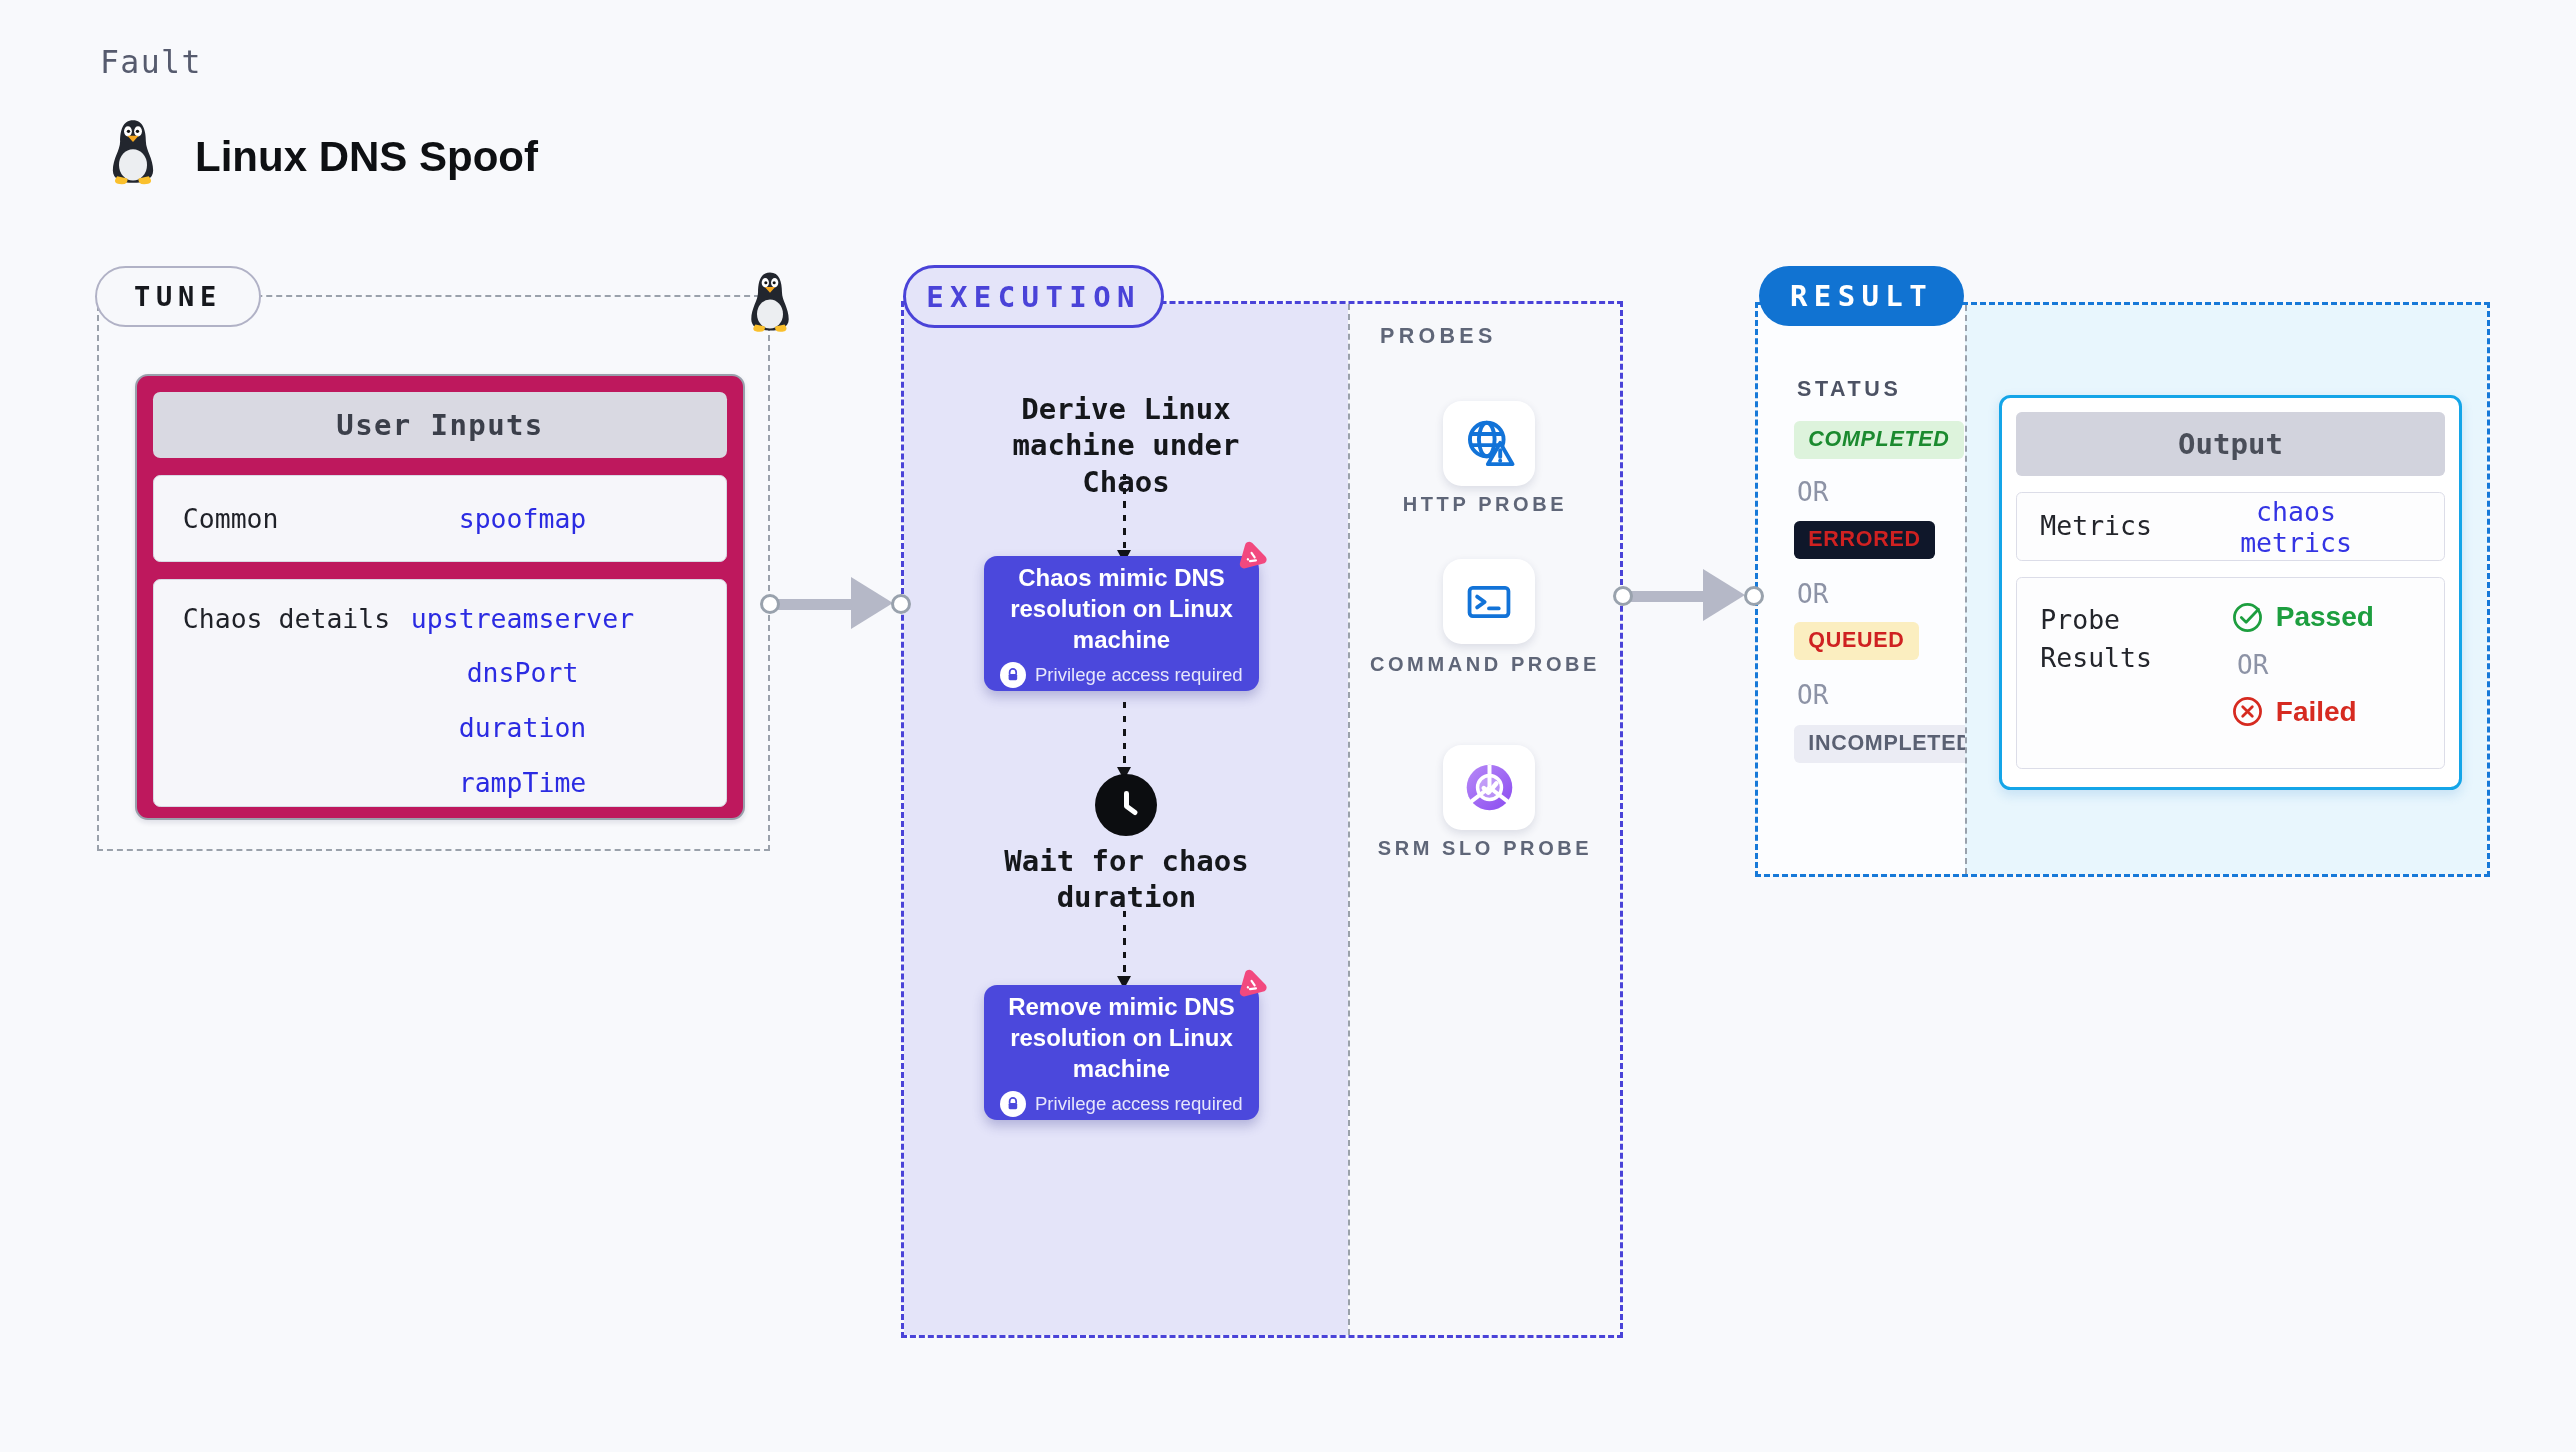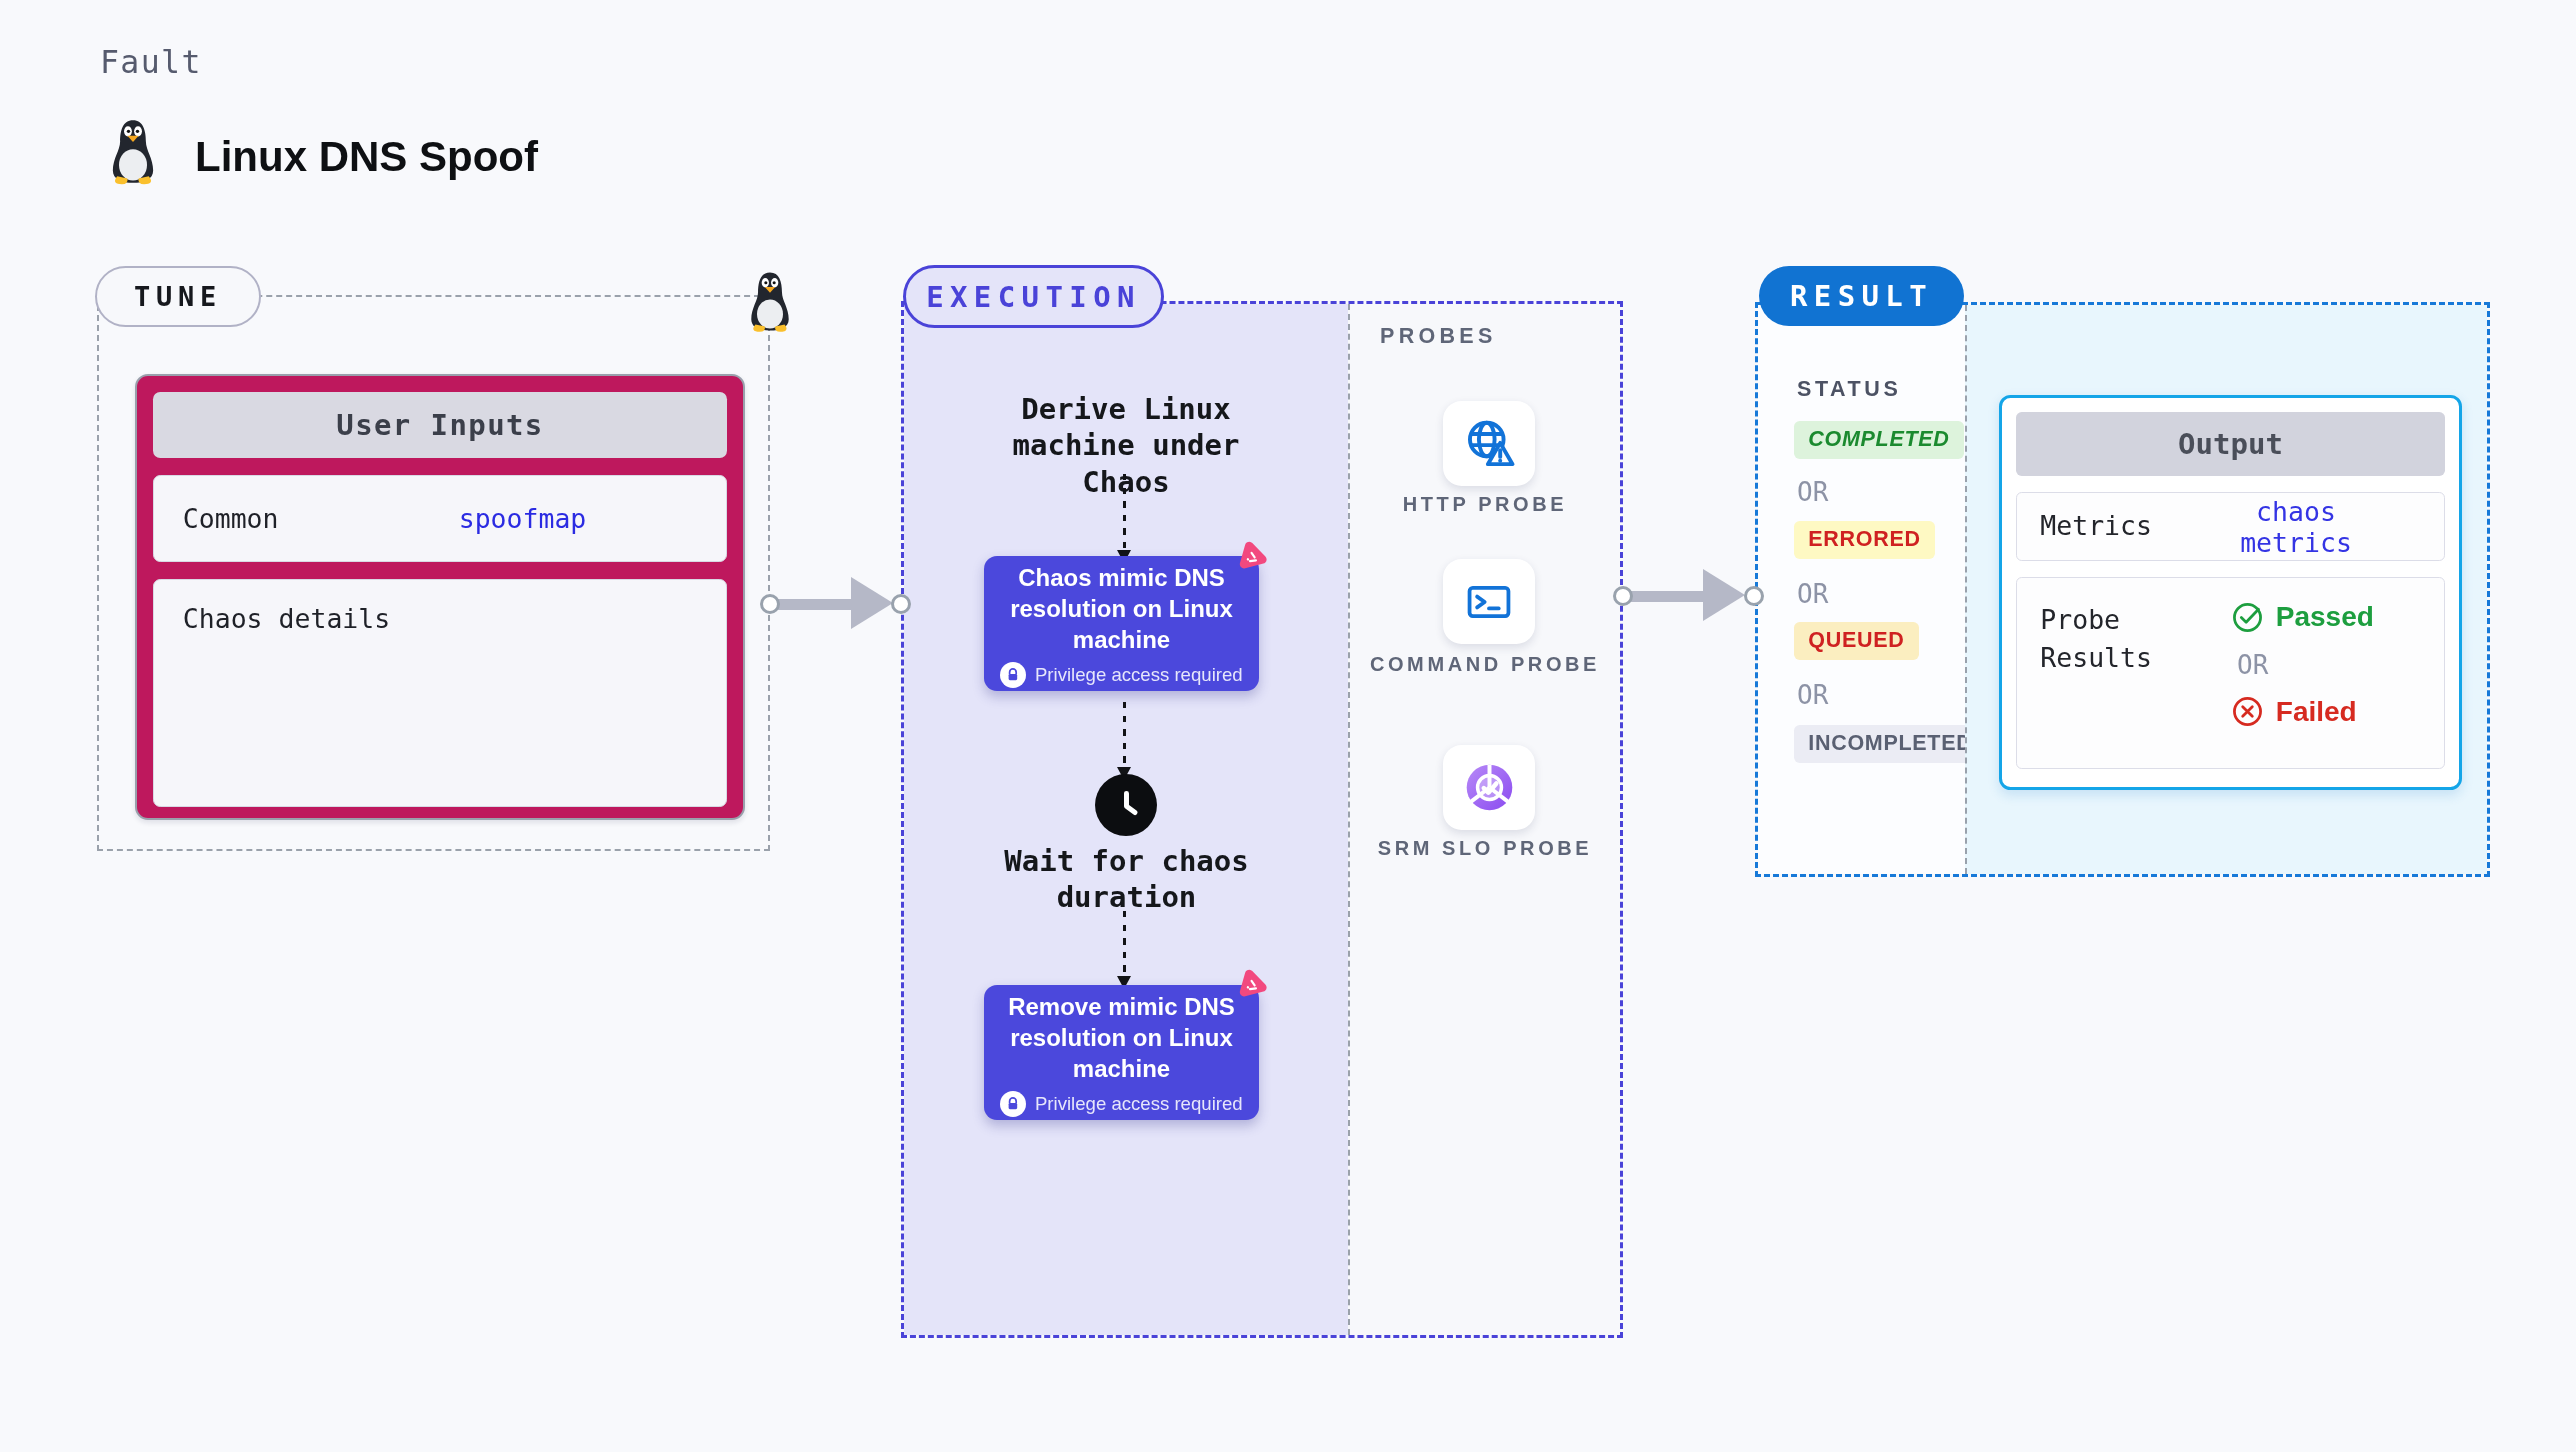--- a/index.html
+++ b/index.html
@@ -81,21 +81,21 @@
   
   .result-box{left:1755px;top:302px;width:735px;height:575px;border:3.6px dashed #1779d8;box-sizing:border-box;}
   .status-col{position:absolute;left:0;top:0;width:207px;height:100%;background:#fcfdff;}
   .result-blue{position:absolute;left:207px;top:0;right:0;height:100%;background:#e8f6fd;
                border-left:2.1px dashed #99a1ac;box-sizing:border-box;}
   .status-head{font-family:"Liberation Sans",sans-serif;font-size:21.5px;font-weight:bold;
                color:#4c5264;letter-spacing:3.6px;}
   .badge{display:inline-block;font-family:"Liberation Sans",sans-serif;font-weight:bold;font-size:21.5px;
          padding:6.4px 14.3px;border-radius:5.7px;letter-spacing:0.7px;}
   .st-completed{background:#ddf3dc;color:#1b8a2f;}
-  .st-errored{background:#fef9c3;color:#cf2121;}
+  .st-errored{background:#0f172a;color:#cf2121;}
   .st-queued{background:#fbeec0;color:#cf2121;}
   .st-incompleted{background:#ebecf4;color:#5a6072;}
   .or{font-size:26px;color:#8d93a6;}
 
   .out-card{left:1999px;top:395px;width:463px;height:395px;background:#ffffff;border:3.6px solid #14a5e8;
             border-radius:11.5px;box-sizing:border-box;padding:14.3px;box-shadow:0 4.3px 11.5px rgba(20,120,200,.16);z-index:3;}
   .out-head{height:64px;background:#d2d3dd;border-radius:5.7px;display:flex;align-items:center;
             justify-content:center;font-size:29px;font-weight:600;color:#4a4e59;}
   .out-row{margin-top:15.8px;border:1.4px solid #dcdde8;border-radius:5.7px;background:#fdfdfe;
            box-sizing:border-box;display:flex;}
@@ -146,20 +146,26 @@
   <div class="abs ui-card">
     <div class="ui-head">User Inputs</div>
     <div class="ui-row ui-row-1">
       <div class="ui-label">Common</div>
       <div class="ui-vals">
         <div class="ui-val">spoofmap</div>
       </div>
     </div>
     <div class="ui-row ui-row-2">
       <div class="ui-label">Chaos details</div>
+      <div class="ui-vals">
+        <div class="ui-val">upstreamserver</div>
+        <div class="ui-val">dnsPort</div>
+        <div class="ui-val">duration</div>
+        <div class="ui-val">rampTime</div>
+      </div>
     </div>
   </div>
 
   <div class="abs shaft" style="left:775px;top:599px;width:76px;"></div>
   <div class="abs ahead" style="left:851px;top:577px;"></div>
   <div class="abs adot" style="left:760px;top:594px;"></div>
   <div class="abs adot" style="left:891px;top:594px;"></div>
 
   <div class="abs exec-box">
     <div class="exec-flow">

